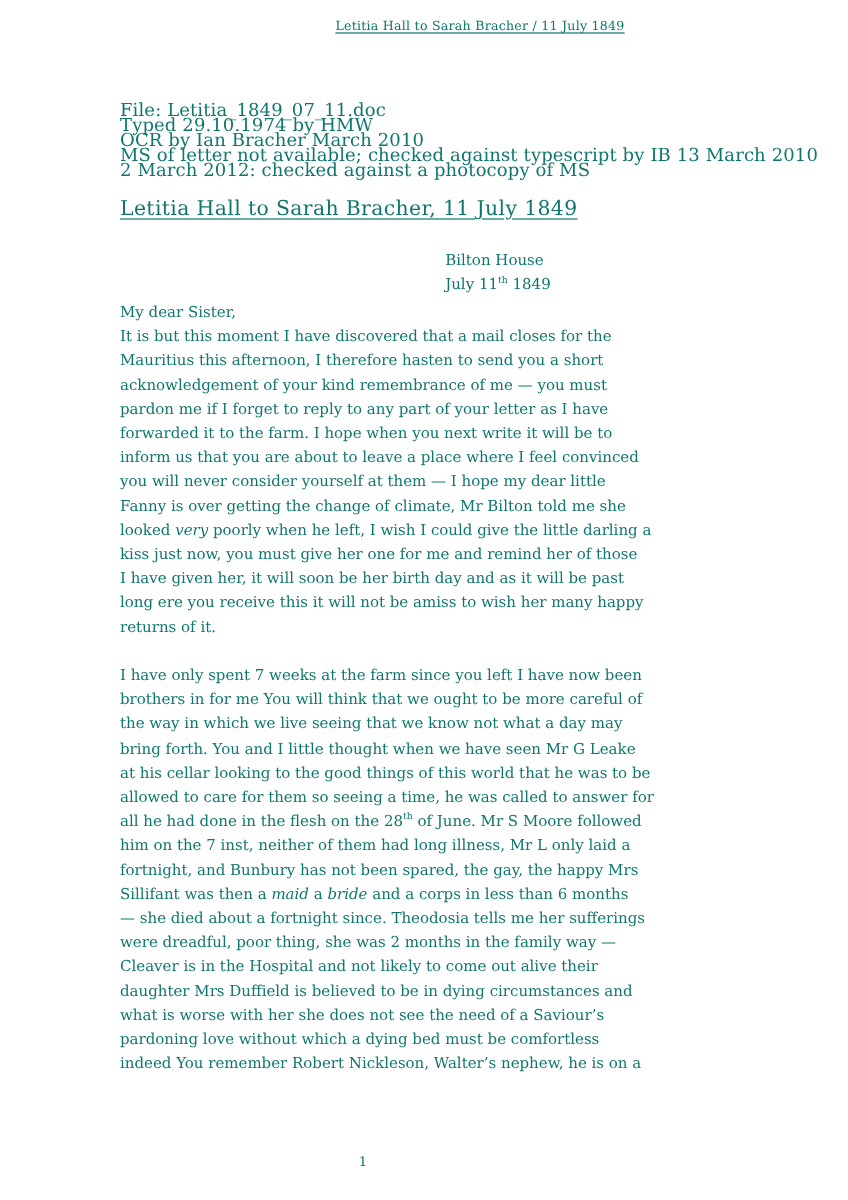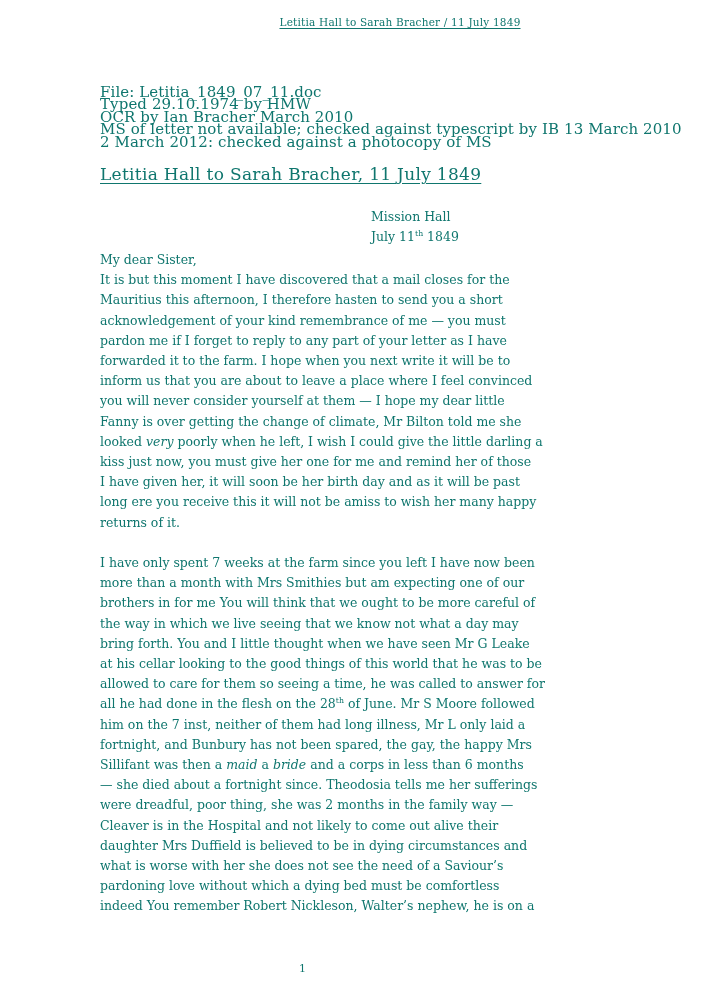--- a/index.html
+++ b/index.html
@@ -101,21 +101,21 @@
     <div class="meta-line">OCR by Ian Bracher March 2010</div>
     <div class="meta-line">MS of letter not available; checked against typescript by IB 13 March 2010</div>
     <div class="meta-line">2 March 2012: checked against a photocopy of MS</div>
   </div>
 
   <div class="letter-title">
     <span>Letitia Hall to Sarah Bracher, 11 July 1849</span>
   </div>
 
   <div class="dateline">
-    <div>Mission Hall</div>
+    <div>Bilton House</div>
     <div>July 11<sup>th</sup> 1849</div>
   </div>
 
   <div class="letter-body">
       <div class="paragraph">
         <div class="line">My dear Sister,</div>
         <div class="line">It is but this moment I have discovered that a mail closes for the</div>
         <div class="line">Mauritius this afternoon, I therefore hasten to send you a short</div>
         <div class="line">acknowledgement of your kind remembrance of me — you must</div>
         <div class="line">pardon me if I forget to reply to any part of your letter as I have</div>
@@ -124,21 +124,20 @@
         <div class="line">you will never consider yourself at them — I hope my dear little</div>
         <div class="line">Fanny is over getting the change of climate, Mr Bilton told me she</div>
         <div class="line">looked <i>very</i> poorly when he left, I wish I could give the little darling a</div>
         <div class="line">kiss just now, you must give her one for me and remind her of those</div>
         <div class="line">I have given her, it will soon be her birth day and as it will be past</div>
         <div class="line">long ere you receive this it will not be amiss to wish her many happy</div>
         <div class="line">returns of it.</div>
       </div>
       <div class="paragraph">
         <div class="line">I have only spent 7 weeks at the farm since you left I have now been</div>
-        <div class="line">more than a month with Mrs Smithies but am expecting one of our</div>
         <div class="line">brothers in for me You will think that we ought to be more careful of</div>
         <div class="line">the way in which we live seeing that we know not what a day may</div>
         <div class="line">bring forth. You and I little thought when we have seen Mr G Leake</div>
         <div class="line">at his cellar looking to the good things of this world that he was to be</div>
         <div class="line">allowed to care for them so seeing a time, he was called to answer for</div>
         <div class="line">all he had done in the flesh on the 28<sup>th</sup> of June. Mr S Moore followed</div>
         <div class="line">him on the 7 inst, neither of them had long illness, Mr L only laid a</div>
         <div class="line">fortnight, and Bunbury has not been spared, the gay, the happy Mrs</div>
         <div class="line">Sillifant was then a <i>maid</i> a <i>bride</i> and a corps in less than 6 months</div>
         <div class="line">— she died about a fortnight since. Theodosia tells me her sufferings</div>

